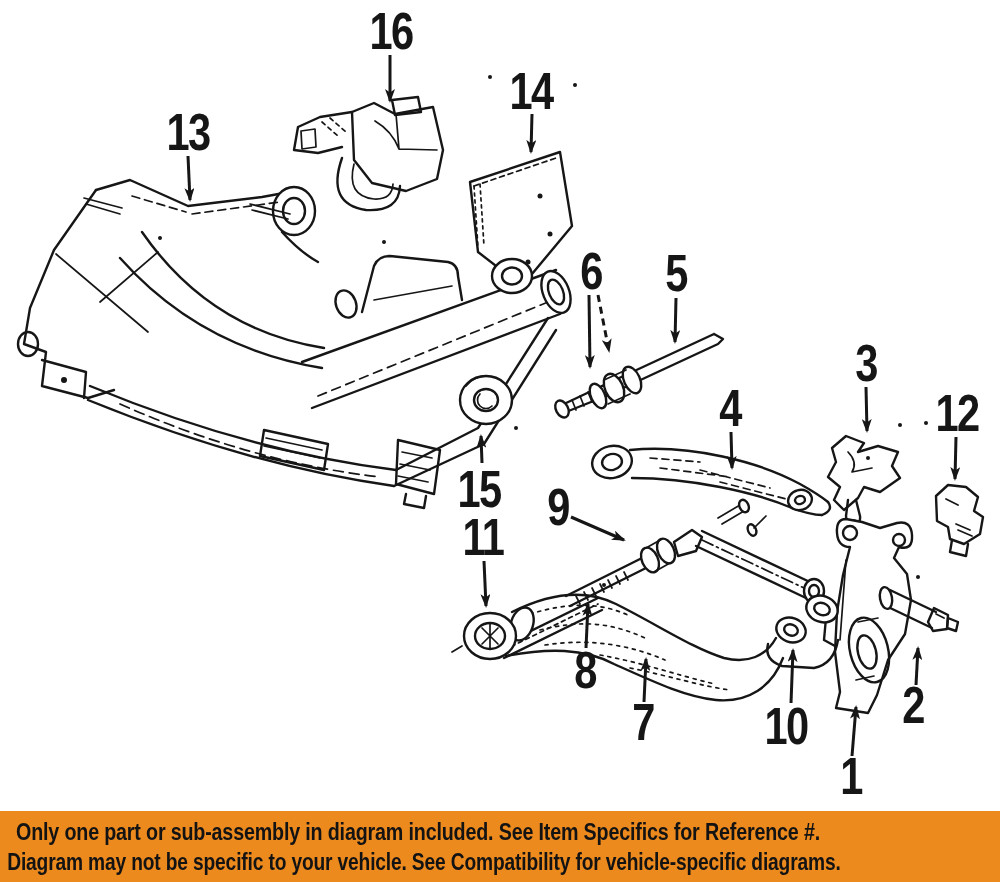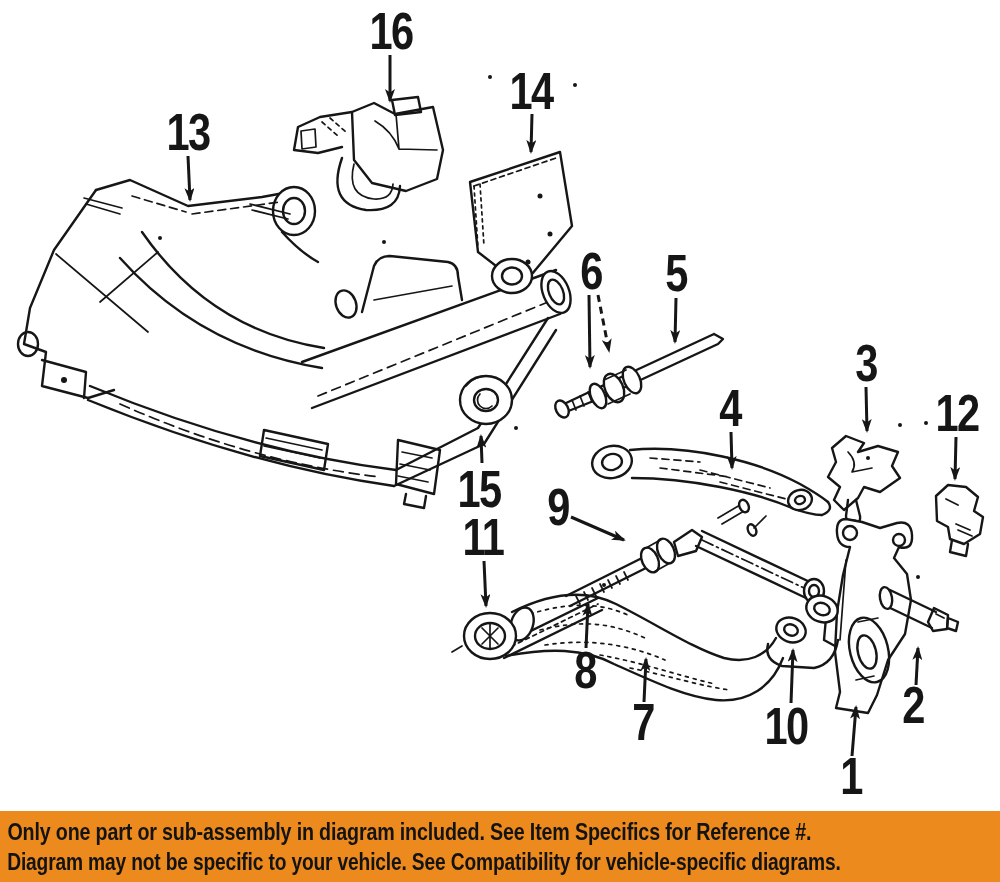--- a/index.html
+++ b/index.html
@@ -28,20 +28,21 @@
     position:absolute;
     transform:translate(-50%,-52%) scaleX(.8);
     font-weight:700;font-size:52px;letter-spacing:-2px;
     color:var(--ink);white-space:nowrap;line-height:1;
   }
   .banner{
     position:absolute;left:0;top:811px;width:1000px;height:71px;
     background:var(--banner-bg);
     color:var(--banner-ink);
     font-weight:700;
+    text-align:right;
   }
   .banner-line{
     white-space:nowrap;
     transform-origin:0 50%;
     font-size:24px;line-height:30px;
     padding-left:9px;letter-spacing:-0.2px;
   }
   .banner-line.l1{margin-top:6px;transform:scaleX(.82);}
   .banner-line.l2{transform:scaleX(.80);}
 </style>

